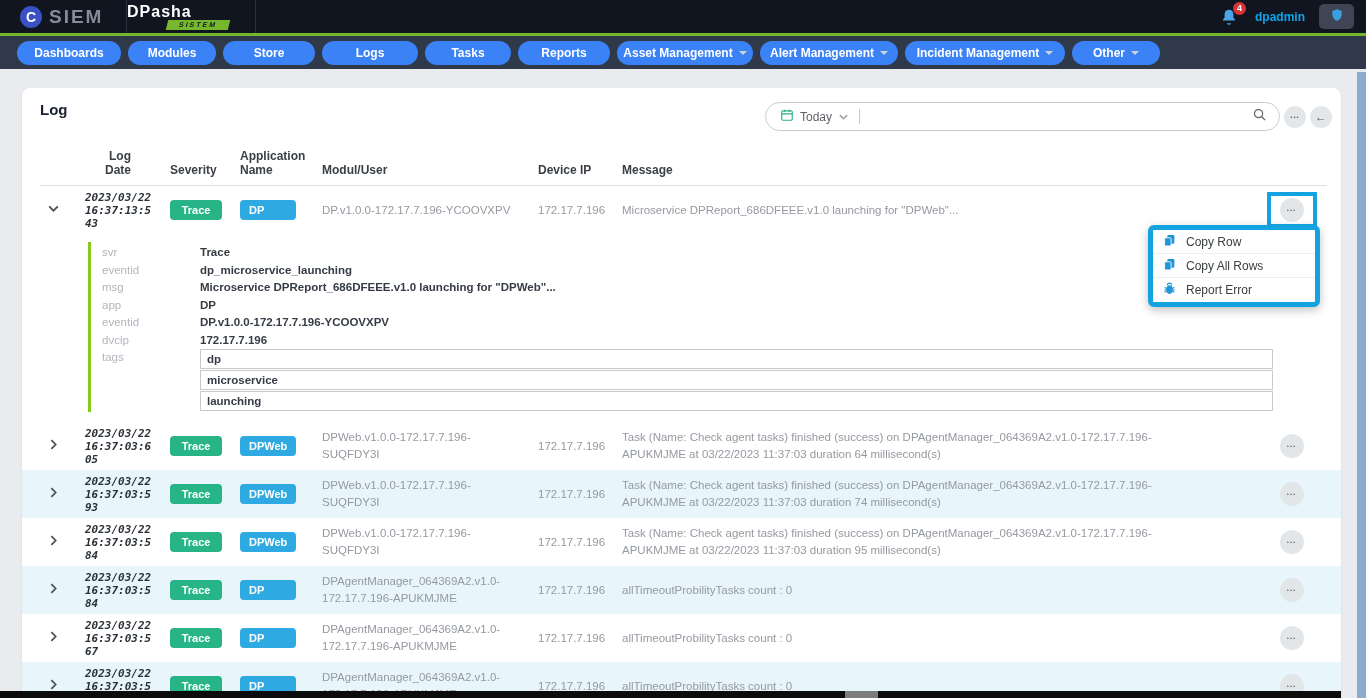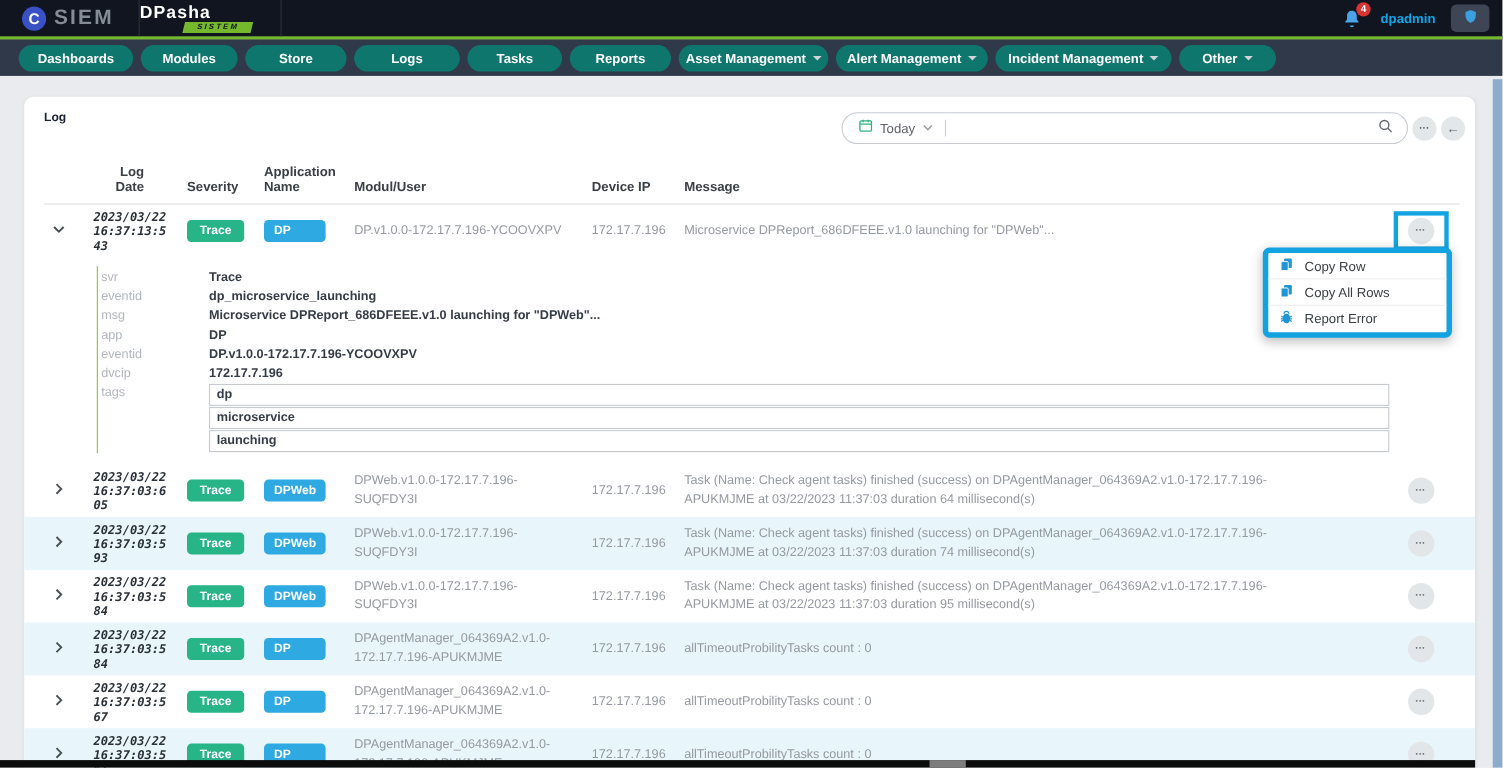--- a/index.html
+++ b/index.html
@@ -15,30 +15,30 @@
   .dpasha-text { color:#fff; font-weight:bold; font-size:16px; letter-spacing:1px; line-height:15px; }
   .sistem-badge { background:#76b82d; color:#10151f; font-size:7px; font-weight:bold; letter-spacing:2px; padding:1px 12px 2px 12px; transform:skewX(-14deg); margin-left:40px; margin-top:1px; }
   .topbar-right { margin-left:auto; display:flex; align-items:center; gap:14px; padding-right:12px; }
   .bell-wrap { position:relative; width:22px; height:22px; cursor:pointer; }
   .bell-badge { position:absolute; top:-4px; right:-5px; min-width:13px; height:13px; border-radius:7px; background:#d93434; color:#fff; font-size:9px; font-weight:bold; display:flex; align-items:center; justify-content:center; padding:0 2px; }
   .username { color:#0ea5e9; font-size:12px;font-weight:bold; }
   .shield-btn { width:35px; height:25px; background:#3e4655; border:none; border-radius:5px; display:flex; align-items:center; justify-content:center; cursor:pointer; }
 
   
   .nav { height:33px; background:#2f3949; display:flex; align-items:center; gap:7px; padding:0 17px; }
-  .nav-pill { background:#0f766e; border:none; color:#fff; font-family:inherit; font-size:12px; font-weight:bold; border-radius:13px; padding:5px 0; text-align:center; display:flex; align-items:center; justify-content:center; gap:6px; cursor:pointer; }
+  .nav-pill { background:#3b82f6; border:none; color:#fff; font-family:inherit; font-size:12px; font-weight:bold; border-radius:13px; padding:5px 0; text-align:center; display:flex; align-items:center; justify-content:center; gap:6px; cursor:pointer; }
   .w1{width:104px}.w2{width:88px}.w3{width:92px}.w4{width:96px}.w5{width:86px}.w6{width:92px}.w7{width:136px}.w8{width:138px}.w9{width:160px}.w10{width:88px}
   .caret { width:0; height:0; border-left:4px solid transparent; border-right:4px solid transparent; border-top:4px solid #cfd4da; }
 
   
   .main { position:absolute; top:72px; left:0; right:0; bottom:0; background:#e9ebef; }
   .card { position:absolute; left:22px; top:16px; width:1319px; height:610px; background:#fff; border-radius:8px 8px 0 0; box-shadow:0 1px 3px rgba(0,0,0,.08); overflow:hidden; }
 
   .card-head { position:relative; height:50px; }
-  .page-title { position:absolute; left:18px; top:13px; font-size:11px; font-weight:600; color:#1a2233; }
+  .page-title { position:absolute; left:18px; top:13px; font-size:15px; font-weight:600; color:#1a2233; }
   .toolbar { position:absolute; left:743px; top:14px; display:flex; align-items:center; }
   .search-pill { width:515px; height:29px; border:1px solid #c8ccd2; border-radius:15px; display:flex; align-items:center; padding:0 12px 0 14px; background:#fff; }
   .date-filter { display:flex; align-items:center; gap:6px; cursor:pointer; }
   .date-filter-label { color:#5f6368; font-size:12px; }
   .pill-divider { width:1px; height:15px; background:#c8ccd2; margin-left:10px; }
   .search-input { flex:1; border:none; outline:none; font-family:inherit; font-size:12px; color:#3c4043; padding:0 8px; background:transparent; }
   .circle-btn { width:22px; height:22px; border-radius:50%; border:none; background:#e4e7ea; color:#5f6368; display:flex; align-items:center; justify-content:center; cursor:pointer; margin-left:4px; }
   .circle-btn .glyph { font-size:12px; line-height:1; }
   .circle-btn .glyph-dots { font-size:6px; letter-spacing:1px; line-height:1; }
 
@@ -58,21 +58,21 @@
   .cell-mod, .cell-ip, .cell-msg { color:#9599a0; font-size:11.5px; line-height:17px; }
   .cell-mod { padding-right:16px; }
   .cell-msg { padding-right:80px; }
   .cell-actions { display:flex; justify-content:center; }
   .dots-btn { width:24px; height:24px; border-radius:50%; border:none; background:#e3e6e9; color:#6a7076; display:flex; align-items:center; justify-content:center; cursor:pointer; }
   .dots-btn .glyph-dots { font-size:6px; letter-spacing:1px; line-height:1; }
   .hl-box { border:4px solid #14a3e1; background:#fff; padding:2px 9px; display:flex; }
 
   
   .detail { padding:8px 0 10px 66px; }
-  .detail-inner { border-left:1px solid #84cc16; padding:2px 0 0 3px; }
+  .detail-inner { border-left:3px solid #84cc16; padding:2px 0 0 11px; }
   .drow { display:flex; line-height:17.5px; }
   .dkey { width:98px; color:#b1b6bd; font-size:11.5px; flex-shrink:0; }
   .dval { font-weight:bold; color:#363c46; font-size:11.5px; }
   .tags-col { display:flex; flex-direction:column; width:1073px; }
   .tag-box { border:1px solid #c6cacf; font-weight:bold; color:#363c46; font-size:11.5px; padding:2px 6px; margin-bottom:1px; line-height:14px; }
 
   
   .ctx-menu { position:absolute; left:1126px; top:137px; width:172px; background:#fff; border:5px solid #14a3e1; border-radius:6px; box-shadow:0 3px 10px rgba(0,0,0,.25); z-index:20; }
   .ctx-item { height:24px; display:flex; align-items:center; gap:10px; padding:0 10px; font-size:12px; color:#3c4043; cursor:pointer; border-bottom:1px solid #eceef0; }
   .ctx-item:last-child { border-bottom:none; }

